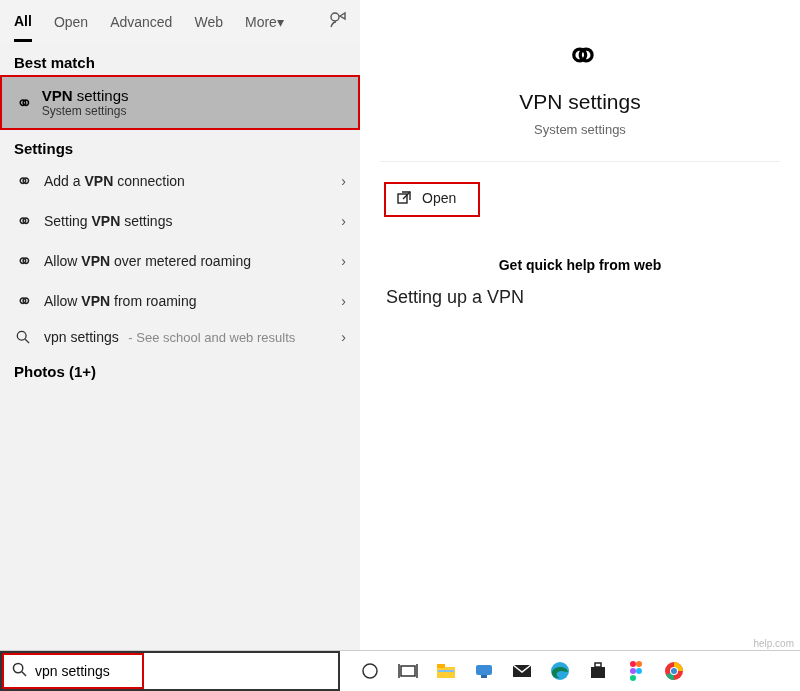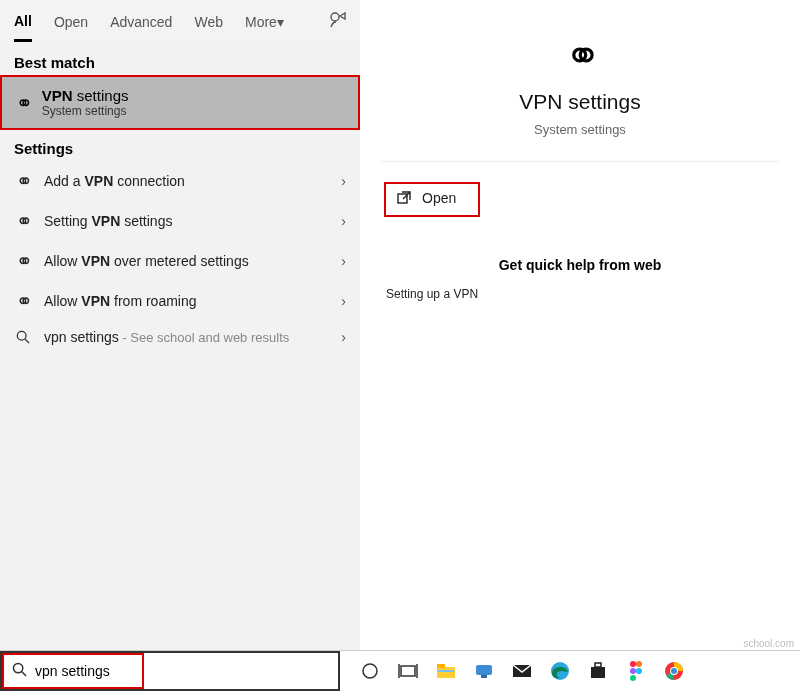--- a/index.html
+++ b/index.html
@@ -21,30 +21,30 @@
   .best-match { display:flex; align-items:center; gap:12px; background:#b8b8b8; padding:10px 14px; border:2.5px solid #d60000; }
   .row-title { font-size: 15px; }
   .row-sub { font-size: 12px; color:#333; }
   .row-title .bold { font-weight:700; }
 
   .list-item { display:flex; align-items:center; gap:12px; padding:8px 14px; font-size:14px; color:#222; cursor:pointer; }
   .list-item .lead-icon { width:18px; display:flex; justify-content:center; color:#222; }
   .list-item .text { flex:1; }
   .list-item .text .bold { font-weight:700; }
   .list-item .chev { color:#555; font-size:14px; }
-  .list-item .sub { color:#888; font-size:13px; }
+  .list-item .sub { color:#888; font-size:13px;margin-left:6px; }
 
   
   .right { flex:1; background:#fff; padding:30px 20px; }
   .hero { display:flex; flex-direction:column; align-items:center; gap:8px; padding-bottom:24px; border-bottom:1px solid #eee; }
   .hero-title { font-size:21px; color:#111; }
   .hero-sub { font-size:13px; color:#666; }
   .open-btn { display:inline-flex; align-items:flex-start; gap:10px; margin:20px 4px; padding:6px 22px 6px 10px; font-size:14px; color:#222; border:2.5px solid #d60000; cursor:pointer; }
   .help-title { font-size:14px; font-weight:700; margin:20px 6px 14px;text-align:center; }
-  .help-link { font-size:12px; color:#222; margin-left:6px; cursor:pointer; }
+  .help-link { font-size:18px; color:#222; margin-left:6px; cursor:pointer; }
 
   
   .taskbar { position:absolute; bottom:0; left:0; right:0; height:40px; background:#fff; display:flex; align-items:center; }
   .search-wrap { width:340px; height:40px; border:2px solid #333; margin-left:0; position:relative; }
   .search-box { display:flex; align-items:center; height:100%; width:142px; border:2.5px solid #d60000; padding:0 8px; gap:8px; }
   .search-box input { border:none; outline:none; font-size:14px; width:100%; background:transparent; }
   .task-icons { display:flex; align-items:center; gap:14px; margin-left:18px; }
   .ticon { width:24px; height:24px; display:flex; align-items:center; justify-content:center; font-size:14px; }
 
   .vpn-glyph { font-family: serif; font-size: 20px; letter-spacing:-3px; }
@@ -97,41 +97,42 @@
       <span class="text"><span>Add a </span><span class="bold">VPN</span><span> connection</span></span>
       <span class="chev">›</span>
     </div>
     <div class="list-item">
       <span class="lead-icon vpn-glyph">⚭</span>
       <span class="text"><span>Setting </span><span class="bold">VPN</span><span> settings</span></span>
       <span class="chev">›</span>
     </div>
     <div class="list-item">
       <span class="lead-icon vpn-glyph">⚭</span>
-      <span class="text"><span>Allow </span><span class="bold">VPN</span><span> over metered settings</span></span>
+      <span class="text"><span>Allow </span><span class="bold">VPN</span><span> over metered roaming</span></span>
       <span class="chev">›</span>
     </div>
     <div class="list-item">
       <span class="lead-icon vpn-glyph">⚭</span>
       <span class="text"><span>Allow </span><span class="bold">VPN</span><span> from roaming</span></span>
       <span class="chev">›</span>
     </div>
 
 
     <div class="list-item">
       <span class="lead-icon">
         <svg width="14" height="14" viewBox="0 0 16 16" fill="none" stroke="#333" stroke-width="1.5">
             <circle cx="6.5" cy="6.5" r="5"></circle>
             <line x1="10.5" y1="10.5" x2="15" y2="15"></line>
           </svg>
       </span>
       <span class="text"><span>vpn settings</span><span class="sub"> - See school and web results</span></span>
       <span class="chev">›</span>
     </div>
 
+    <div class="section-label">Photos (1+)</div>
   </div>
 
   <div class="right">
     <div class="hero">
       <span class="vpn-glyph vpn-glyph-lg">⚭</span>
       <div class="hero-title">VPN settings</div>
       <div class="hero-sub">System settings</div>
     </div>
 
     <div class="open-btn">
@@ -220,13 +221,13 @@
           <circle cx="10" cy="10" r="9" fill="#e33"></circle>
           <path d="M10 1a9 9 0 019 9h-9z" fill="#fb0"></path>
           <path d="M10 19a9 9 0 01-8-5l8-4z" fill="#2a7"></path>
           <circle cx="10" cy="10" r="4" fill="#fff"></circle>
           <circle cx="10" cy="10" r="3" fill="#3b8bd6"></circle>
         </svg>
       </div>
   </div>
 </div>
 
-<div class="watermark">school.com</div>
+<div class="watermark">help.com</div>
 
 </body></html>

